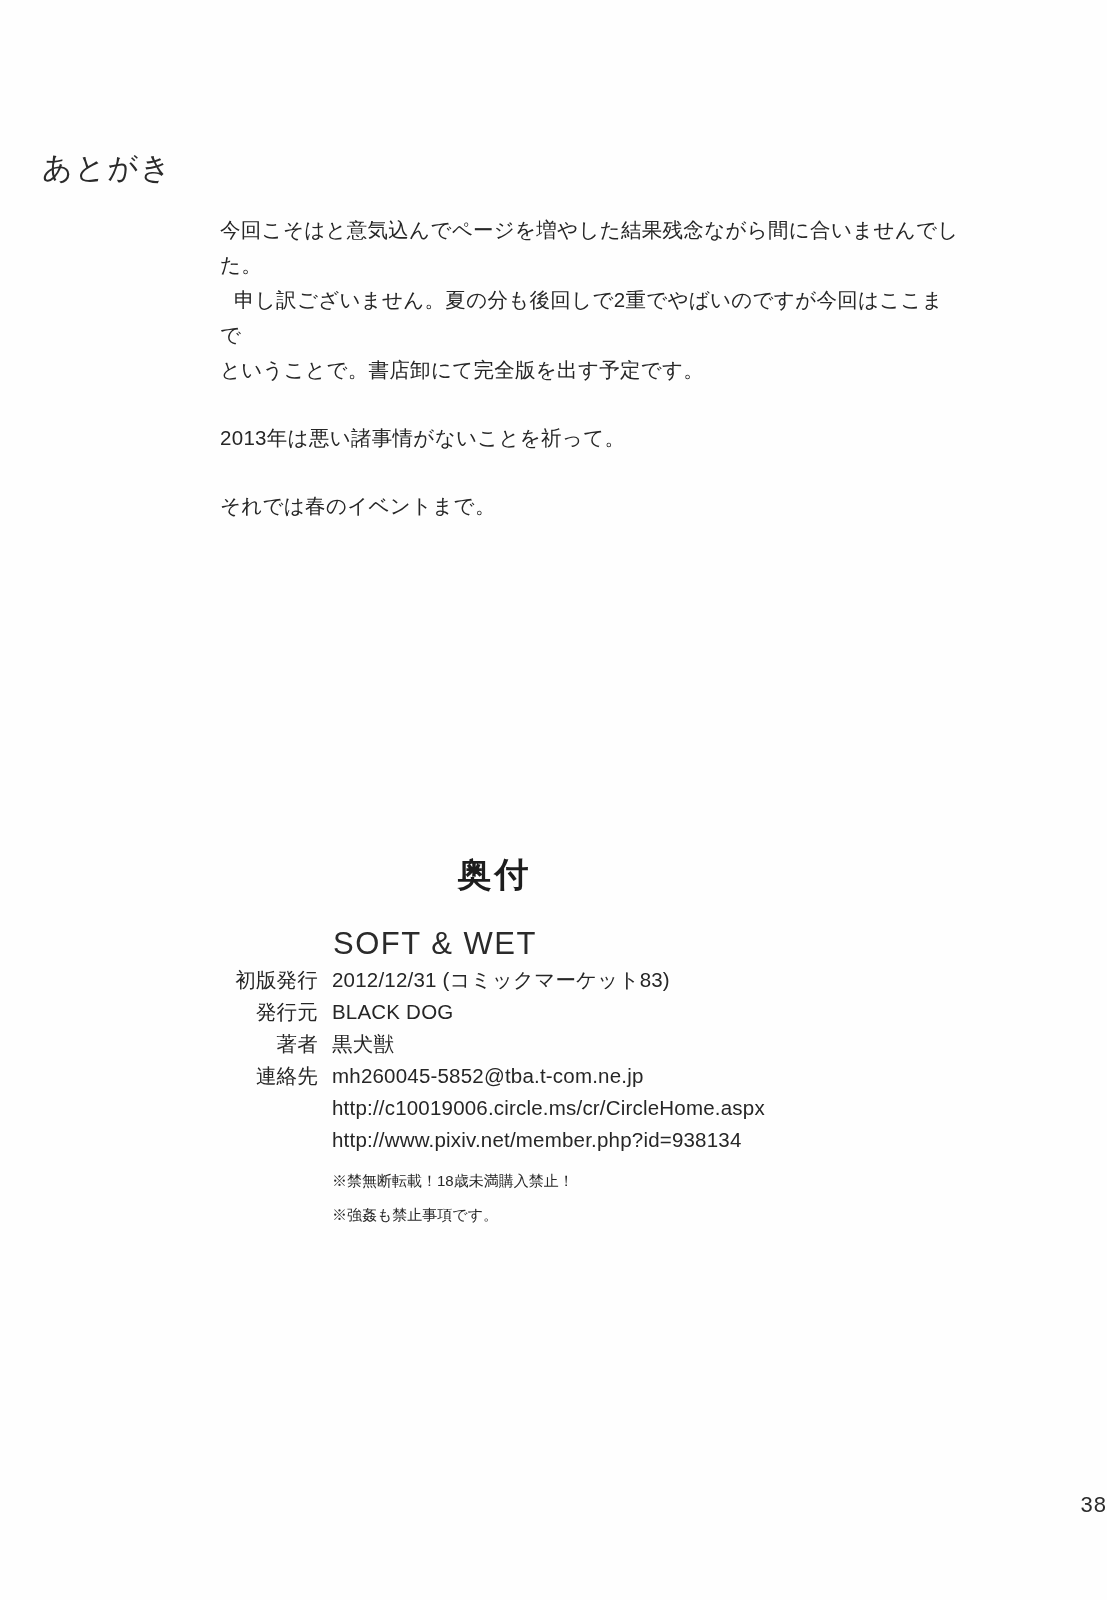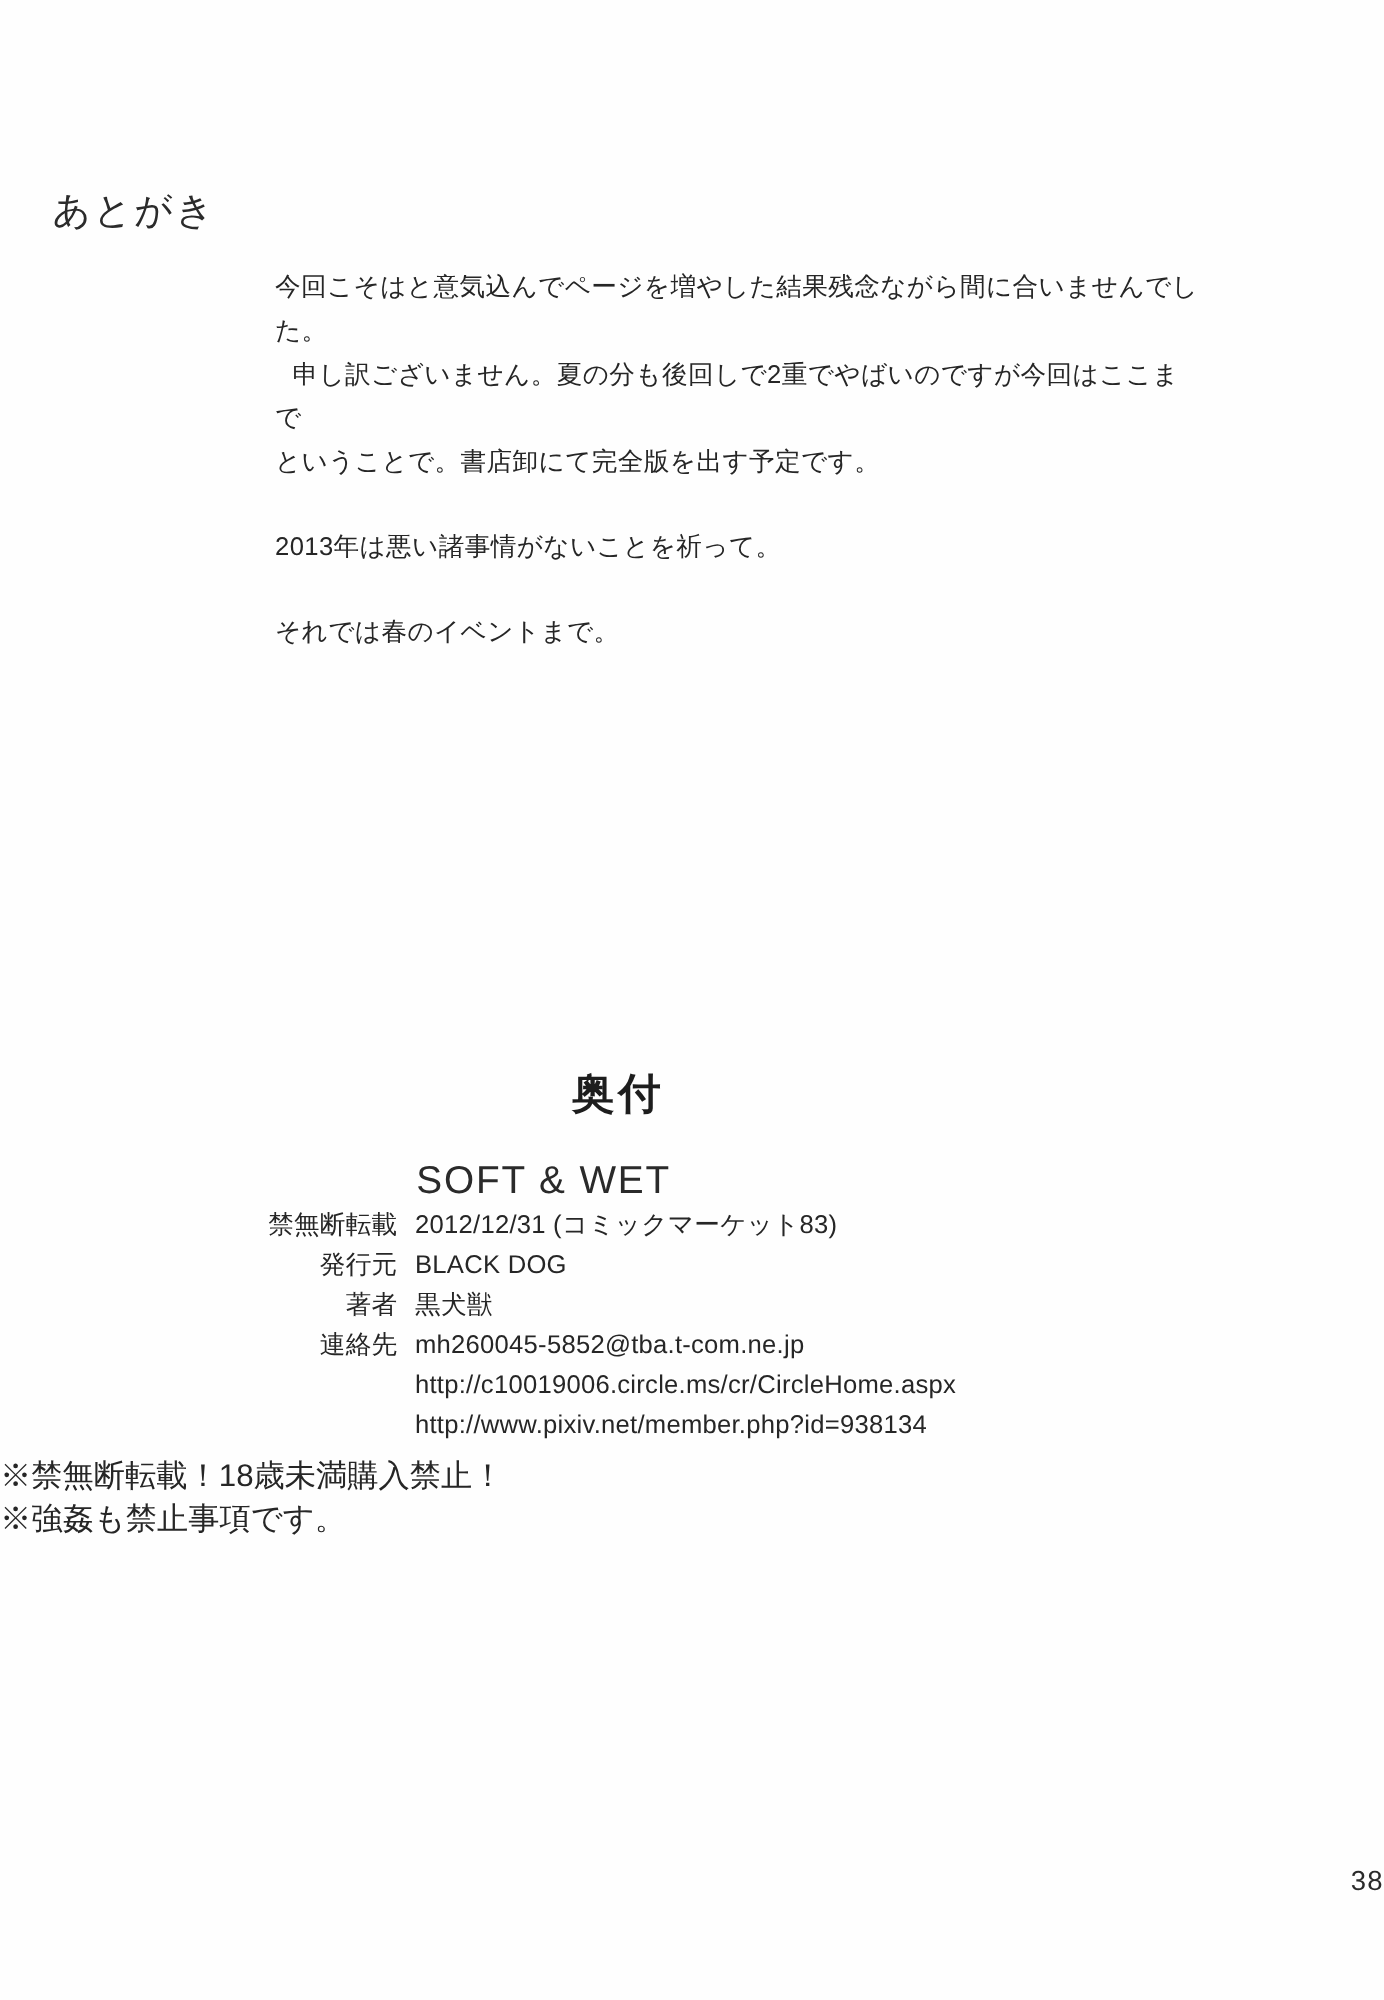--- a/index.html
+++ b/index.html
@@ -103,21 +103,22 @@
     box-sizing: border-box;
     white-space: nowrap;
   }
   .cl-value {
     white-space: nowrap;
   }
   .cl-row.cont .cl-label {
     
   }
   .cl-note {
-    font-size: 25px;
+    padding-left: 332px;
+    font-size: 15px;
     line-height: 34px;
     color: #262626;
     white-space: nowrap;
   }
   .note-first { margin-top: 8px; }
 
   
   .page-number {
     position: absolute;
     top: 1492px;
@@ -146,21 +147,21 @@
     <p>それでは春のイベントまで。</p>
   </div>
 
   <div class="colophon-title">奥付</div>
 
   <div class="colophon">
 
     <div class="work-title">SOFT &amp; WET</div>
 
     <div class="cl-row">
-      <div class="cl-label">禁無断転載</div>
+      <div class="cl-label">初版発行</div>
       <div class="cl-value">2012/12/31 (コミックマーケット83)</div>
     </div>
 
     <div class="cl-row">
       <div class="cl-label">発行元</div>
       <div class="cl-value">BLACK DOG</div>
     </div>
 
     <div class="cl-row">
       <div class="cl-label">著者</div>

